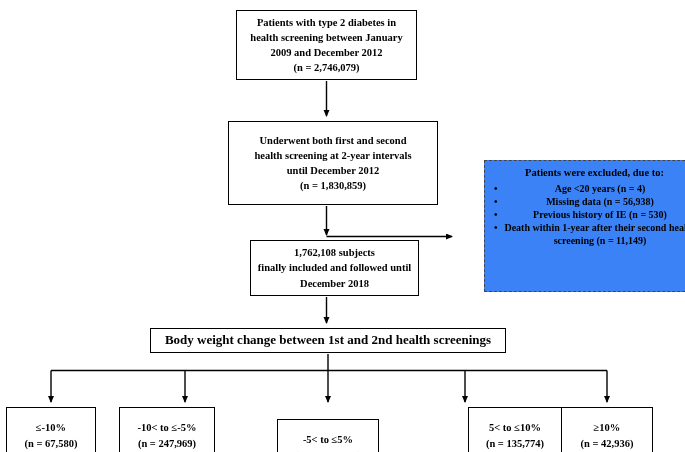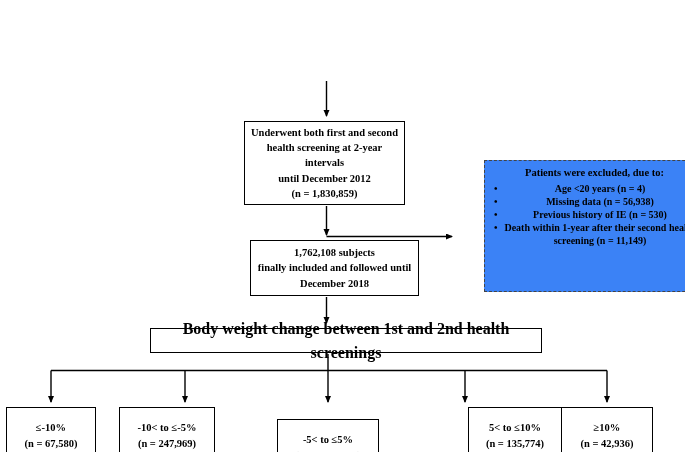--- a/index.html
+++ b/index.html
@@ -23,23 +23,23 @@
     display: flex;
     align-items: center;
     justify-content: center;
     text-align: center;
     font-size: 10.5px;
     line-height: 1.45;
     padding: 2px 3px;
   }
   .box .multiline { white-space: pre-line; }
   .box-screening   { left: 236px; top: 10px;  width: 181px; height: 70px; }
-  .box-both        { left: 244px; top: 121px; width: 161px; height: 84px; }
+  .box-both        { left: 228px; top: 121px; width: 210px; height: 84px; }
   .box-included    { left: 250px; top: 240px; width: 169px; height: 56px; }
-  .box-weight      { left: 150px; top: 328px; width: 392px; height: 25px; font-size: 16px; }
+  .box-weight      { left: 150px; top: 328px; width: 356px; height: 25px; font-size: 13px; }
   .box-excluded {
     position: absolute;
     left: 484px; top: 160px; width: 221px; height: 132px;
     border: 1.5px dashed #444;
     background: #3b82f6;
     padding: 5px 7px 3px 7px;
     font-size: 10px;
     line-height: 1.3;
   }
   .box-excluded .exc-title {
@@ -106,20 +106,26 @@
       <path d="M328 354 V 370.5"></path>
       <path d="M51 370.5 H 607"></path>
       <path d="M51 370.5 V 402" marker-end="url(#arrow)"></path>
       <path d="M185 370.5 V 402" marker-end="url(#arrow)"></path>
       <path d="M328 370.5 V 402" marker-end="url(#arrow)"></path>
       <path d="M465 370.5 V 402" marker-end="url(#arrow)"></path>
       <path d="M607 370.5 V 402" marker-end="url(#arrow)"></path>
     </g>
   </svg>
 
+  <div class="box box-screening">
+    <div class="multiline">Patients with type 2 diabetes in
+health screening between January
+2009 and December 2012
+(n = 2,746,079)</div>
+  </div>
 
   <div class="box box-both">
     <div class="multiline">Underwent both first and second
 health screening at 2-year intervals
 until December 2012
 (n = 1,830,859)</div>
   </div>
 
   <div class="box box-included">
     <div class="multiline">1,762,108 subjects

